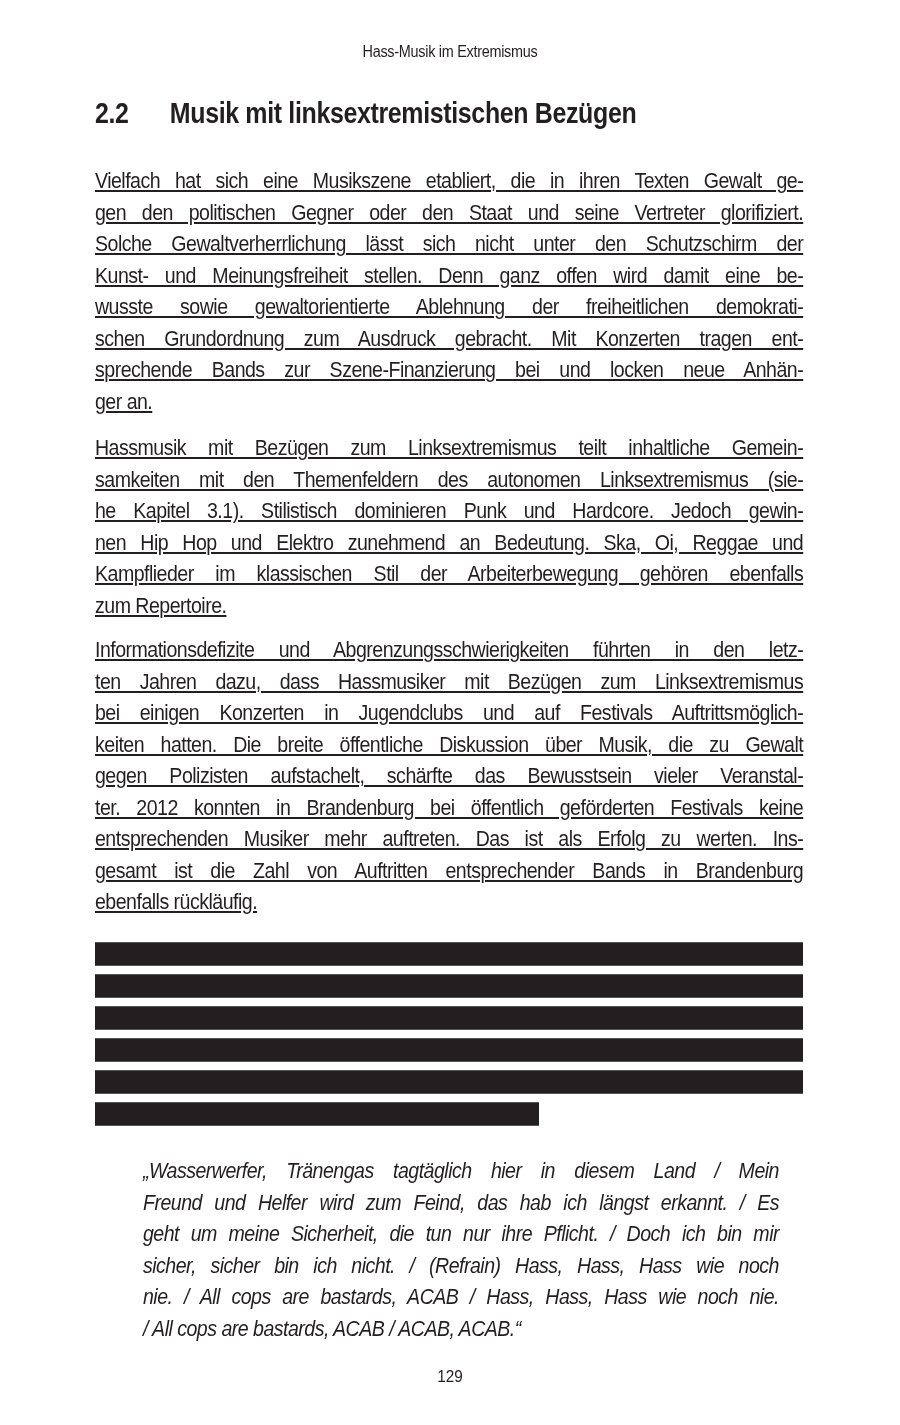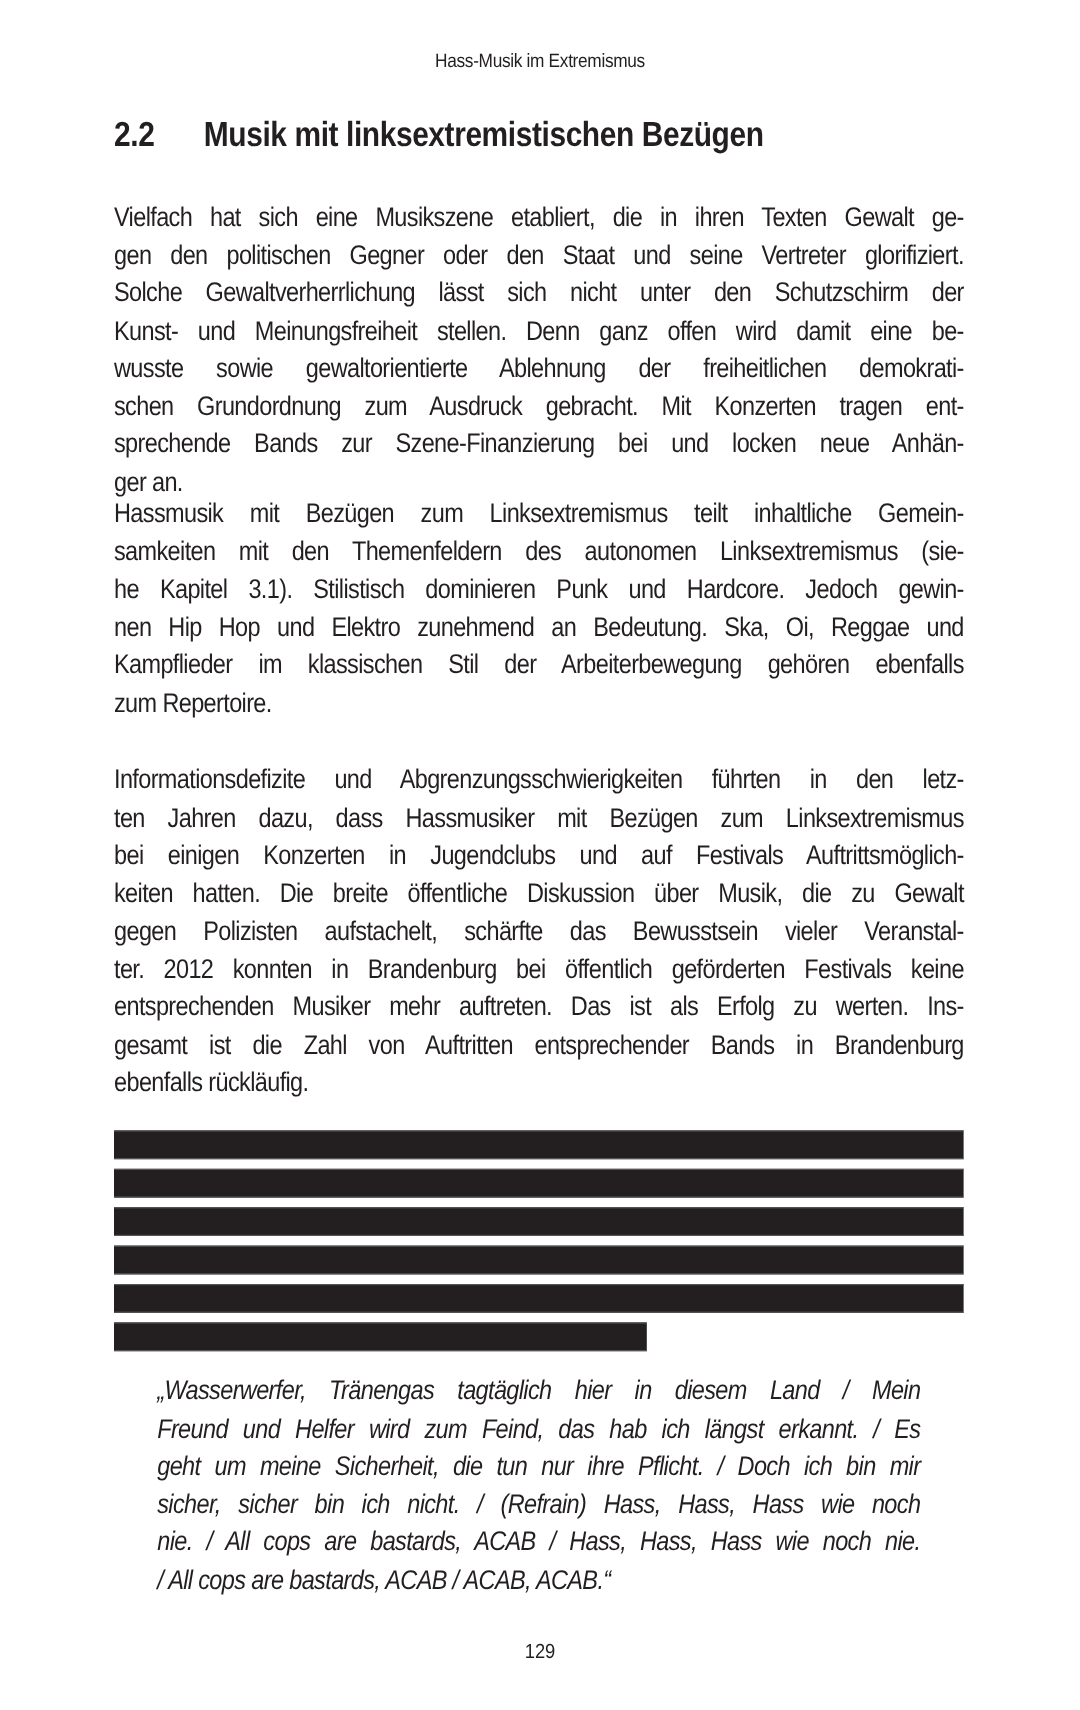--- a/index.html
+++ b/index.html
@@ -13,32 +13,32 @@
       transform: scaleX(0.9); transform-origin: center;
     }
     .section-heading {
       position: absolute; top: 97px; left: 95px; width: 710px;
       font-size: 29px; font-weight: bold; letter-spacing: -0.4px;
       transform: scaleX(0.86); transform-origin: left;
       white-space: nowrap;
     }
     .section-heading .num { display: inline-block; width: 87px; }
     .body-text {
-      position: absolute; left: 95px; width: 708px;
+      position: absolute; left: 95px; width: 708px; text-decoration: underline;
     }
     .para {
       font-size: 22.5px; line-height: 31.5px; text-align: justify;
       letter-spacing: -0.6px; margin: 0;
       transform: scaleX(0.87); transform-origin: left;
       width: 814px;
     }
     .para .ln { display: block; text-align: justify; text-align-last: justify; white-space: nowrap; }
     .para .ln.last { text-align-last: left; }
     #p1 { top: 165px; }
-    #p2 { top: 412px; }
+    #p2 { top: 432px; }
     #p3 { top: 634px; }
     .redactions { position: absolute; left: 95px; top: 942px; width: 708px; }
     .redaction-bar {
       height: 24px; background: #231f20; margin-bottom: 8px;
       border-top: 1px solid #555; border-bottom: 1px solid #555;
       box-sizing: border-box;
     }
     .quote {
       position: absolute; top: 1143px; left: 131px; width: 636px;
     }
@@ -97,21 +97,21 @@
 
 <div class="redactions">
   <div class="redaction-bar" style="width:708px;"></div>
   <div class="redaction-bar" style="width:708px;"></div>
   <div class="redaction-bar" style="width:708px;"></div>
   <div class="redaction-bar" style="width:708px;"></div>
   <div class="redaction-bar" style="width:708px;"></div>
   <div class="redaction-bar" style="width:444px;"></div>
 </div>
 
-<blockquote class="quote" style="margin:0;">
+<blockquote class="quote" style="margin:12px;">
   <p class="para">
     <span class="ln">„Wasserwerfer, Tränengas tagtäglich hier in diesem Land / Mein</span>
     <span class="ln">Freund und Helfer wird zum Feind, das hab ich längst erkannt. / Es</span>
     <span class="ln">geht um meine Sicherheit, die tun nur ihre Pflicht. / Doch ich bin mir</span>
     <span class="ln">sicher, sicher bin ich nicht. / (Refrain) Hass, Hass, Hass wie noch</span>
     <span class="ln">nie. / All cops are bastards, ACAB / Hass, Hass, Hass wie noch nie.</span>
     <span class="ln last">/ All cops are bastards, ACAB / ACAB, ACAB.“</span>
   </p>
 </blockquote>
 

